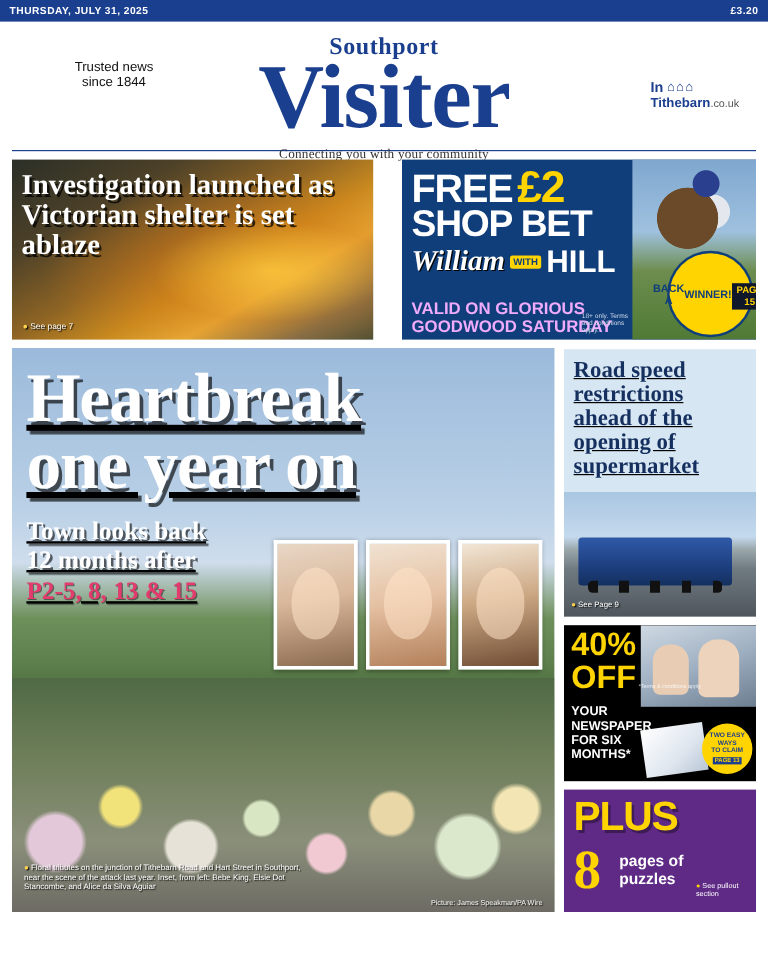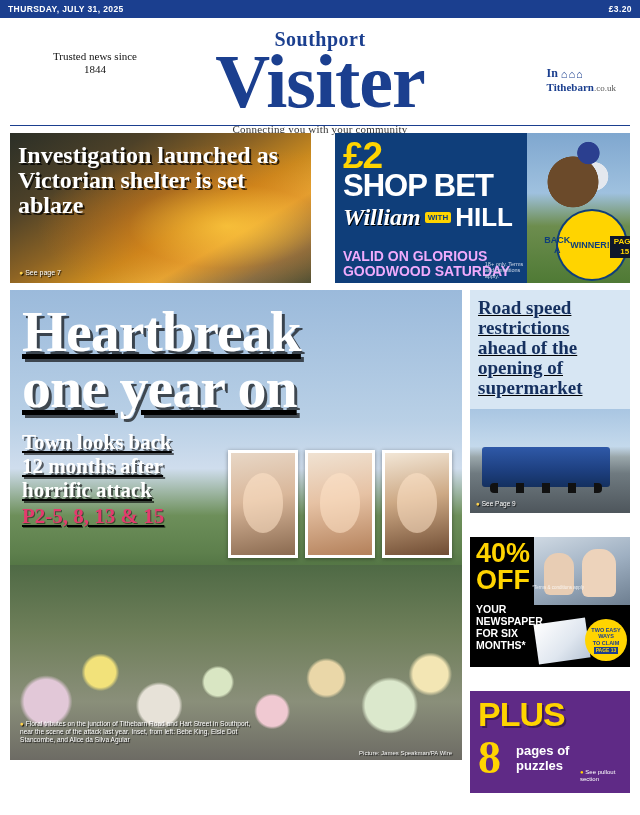--- a/index.html
+++ b/index.html
@@ -17,40 +17,40 @@
     display: flex; align-items: center; justify-content: space-between;
     padding: 0 8px; margin: 0 -10px;
     font-family: "Liberation Sans", sans-serif;
     font-size: 8.5px; font-weight: bold; letter-spacing: .4px;
   }
 
   
   .masthead { position: relative; height: 108px; border-bottom: 1.5px solid #1b3f8f; }
   .trusted {
     position: absolute; left: 40px; top: 32px; width: 90px;
-    text-align: center; font-family: Liberation Serif, serif;
+    text-align: center; font-family: Liberation Sans, sans-serif;
     font-size: 11px; line-height: 13px; color: #111;
   }
   .mh-center { text-align: center; padding-top: 10px; }
   .mh-southport {
     font-family: "Liberation Serif", serif; font-weight: bold;
     font-size: 20px; color: #1b3f8f; letter-spacing: .5px;
     margin-bottom: -6px;
   }
   .mh-visiter {
     font-family: "Liberation Serif", serif; font-weight: bold;
     font-size: 76px; line-height: 72px; color: #1b3f8f;
     letter-spacing: -1px;
   }
   .mh-tagline {
     font-size: 11px; color: #333; margin-top: 6px; letter-spacing: .2px;
   }
   .inyourarea {
     position: absolute; right: 14px; top: 48px; text-align: left;
-    font-family: Liberation Serif, serif; color: #1b3f8f;
+    font-family: Liberation Sans, sans-serif; color: #1b3f8f;
   }
   .iya-row1 { font-size: 12px; font-weight: bold; display: flex; align-items: center; gap: 3px; }
   .iya-row2 { font-size: 11px; font-weight: bold; }
   .iya-row2 .co { font-weight: normal; font-size: 9px; color: #555; }
   .iya-icons { font-size: 11px; letter-spacing: 1px; }
 
   
   .row-top { display: flex; gap: 24px; margin-top: 7px; height: 150px; }
   .panel { position: relative; overflow: hidden; }
 
@@ -194,21 +194,21 @@
     font-size: 6.6px; line-height: 8px; text-shadow: 1px 1px 1px rgba(0,0,0,.9);
   }
   .lead-caption .bullet { color: #ffd24d; }
   .lead-credit {
     position: absolute; right: 10px; bottom: 4px; z-index: 5;
     color: #fff; font-family: "Liberation Sans", sans-serif; font-size: 6px;
     text-shadow: 1px 1px 1px rgba(0,0,0,.9); opacity: .95;
   }
 
   
-  .rail { width: 160px; display: flex; flex-direction: column; gap: 24px; justify-content: center; }
+  .rail { width: 160px; display: flex; flex-direction: column; gap: 7px; justify-content: center; }
 
   .road { height: 223px; background: #d7e6f3; position: relative; overflow: hidden; }
   .road-head {
     padding: 8px 8px 0 8px; font-family: "Liberation Serif", serif; font-weight: bold;
     font-size: 19px; line-height: 20px; color: #15305f;
   }
   .road-photo {
     position: absolute; left: 0; right: 0; bottom: 0; height: 104px;
     background: linear-gradient(180deg,#a9c6e2 0%,#c4d9ec 36%,#9aa7ab 46%,#6f7a80 62%,#4e565c 100%);
   }
@@ -332,20 +332,21 @@
       <div class="fire-head">Investigation launched as Victorian shelter is set ablaze</div>
       <div class="fire-ref">
         <span class="bullet">●</span>
         <span>See page 7</span>
       </div>
     </div>
 
     <div class="panel whad">
       <div class="whad-left">
         <div class="wh-free">
+          <span>FREE</span>
           <span class="amt">£2</span>
         </div>
         <div class="wh-shop">SHOP BET</div>
         <div class="wh-brand">
           <span class="wh-william">William</span>
           <span class="wh-with">WITH</span>
           <span class="wh-hill">HILL</span>
         </div>
         <div class="wh-valid">
           <div>VALID ON GLORIOUS</div>
@@ -371,21 +372,20 @@
       <div class="lead-flowers"></div>
 
       <div class="lead-head">
         <div>Heartbreak</div>
         <div>one year on</div>
       </div>
 
       <div class="lead-sub">
         <div>Town looks back</div>
         <div>12 months after</div>
-        <div>horrific attack</div>
       </div>
       <div class="lead-pages">P2-5, 8, 13 &amp; 15</div>
 
       <div class="portraits">
         <div class="portrait p1"></div>
         <div class="portrait p2"></div>
         <div class="portrait p3"></div>
       </div>
 
       <div class="lead-caption">

